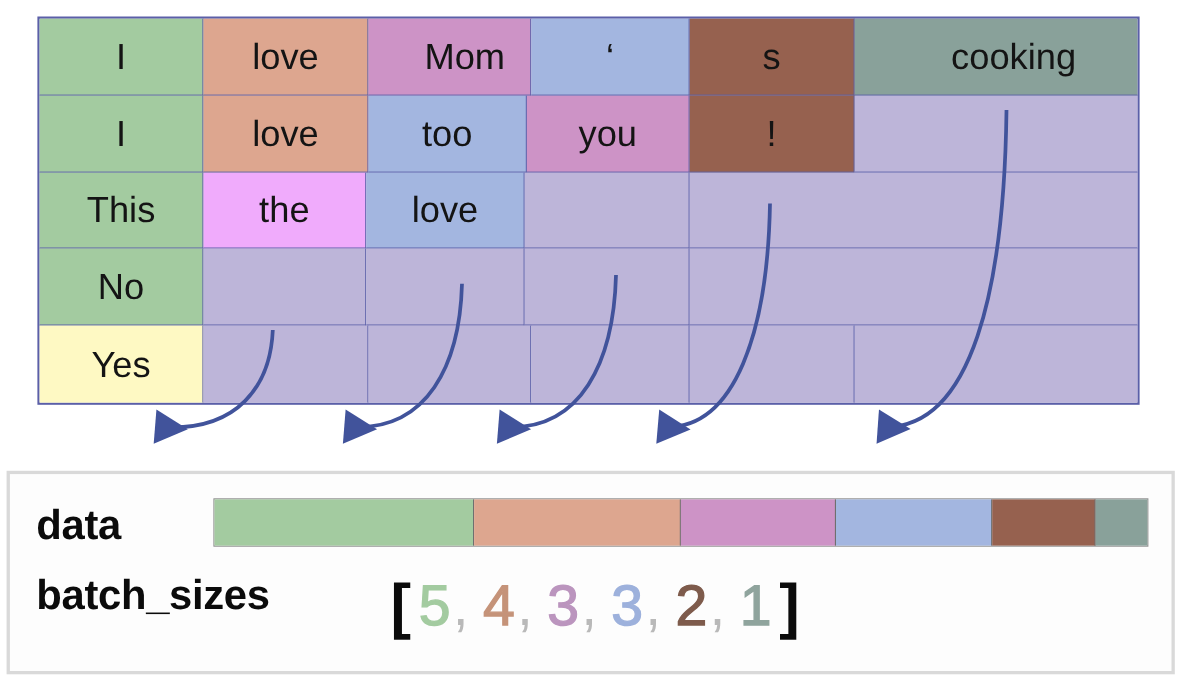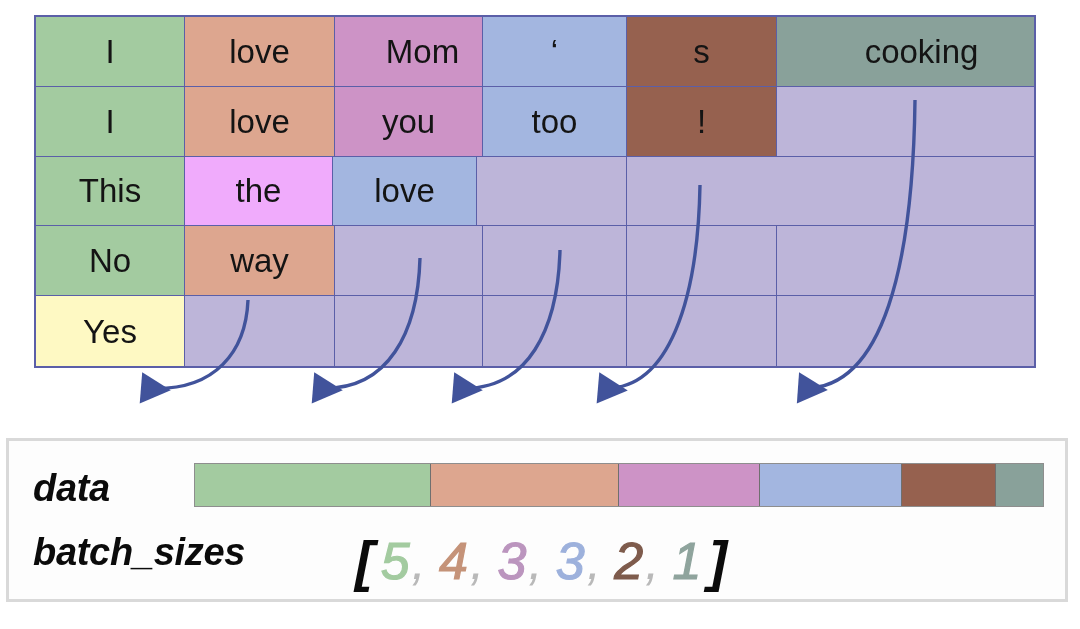--- a/index.html
+++ b/index.html
@@ -65,28 +65,27 @@
     width: 1080px;
     height: 629px;
     z-index: 3;
     pointer-events: none;
   }
 
   
   #packed-panel {
     position: absolute;
     left: 6px;
-    top: 438px;
+    top: 428px;
     width: 1062px;
-    height: 164px;
+    height: 185px;
     border: 3px solid #d9d9d9;
     box-sizing: border-box;
     background: #fdfdfd;
     z-index: 2;
-    font-style: italic;
   }
   #data-row {
     position: absolute;
     left: 0;
     top: 8px;
     width: 100%;
     height: 72px;
   }
   .panel-label {
     position: absolute;
@@ -153,35 +152,34 @@
       <div class="seq-cell c0" style="background: rgb(163, 203, 160);">I</div>
       <div class="seq-cell c1" style="background: rgb(221, 166, 143);">love</div>
       <div class="seq-cell c2" style="background: rgb(205, 147, 198); padding-left: 28px;">Mom</div>
       <div class="seq-cell c3" style="background: rgb(163, 182, 224);">‘</div>
       <div class="seq-cell c4" style="background: rgb(150, 97, 79);">s</div>
       <div class="seq-cell c5" style="background: rgb(137, 161, 154);">cooking</div>
     </div>
     <div class="seq-row">
       <div class="seq-cell c0" style="background: rgb(163, 203, 160);">I</div>
       <div class="seq-cell c1" style="background: rgb(221, 166, 143);">love</div>
+      <div class="seq-cell c3" style="background: rgb(163, 182, 224);">too</div>
       <div class="seq-cell c2" style="background: rgb(205, 147, 198);">you</div>
-      <div class="seq-cell c3" style="background: rgb(163, 182, 224);">too</div>
       <div class="seq-cell c4" style="background: rgb(150, 97, 79);">!</div>
       <div class="seq-cell c5" style="background: rgb(189, 181, 217);"></div>
     </div>
     <div class="seq-row">
       <div class="seq-cell c0" style="background: rgb(163, 203, 160); text-align: right;">This</div>
       <div class="seq-cell c2" style="background: #f0abfc;">the</div>
       <div class="seq-cell c3" style="background: rgb(163, 182, 224);">love</div>
       <div class="seq-cell c4" style="background: rgb(189, 181, 217);"></div>
       <div class="seq-cell c5" style="background: rgb(189, 181, 217);"></div>
     </div>
     <div class="seq-row">
       <div class="seq-cell c0" style="background: rgb(163, 203, 160);">No</div>
-      <div class="seq-cell c1" style="background: rgb(221, 166, 143);">way</div>
       <div class="seq-cell c2" style="background: rgb(189, 181, 217);"></div>
       <div class="seq-cell c3" style="background: rgb(189, 181, 217);"></div>
       <div class="seq-cell c4" style="background: rgb(189, 181, 217);"></div>
       <div class="seq-cell c5" style="background: rgb(189, 181, 217);"></div>
     </div>
     <div class="seq-row">
       <div class="seq-cell c0" style="background: #fef9c3;">Yes</div>
       <div class="seq-cell c1" style="background: rgb(189, 181, 217);"></div>
       <div class="seq-cell c2" style="background: rgb(189, 181, 217);"></div>
       <div class="seq-cell c3" style="background: rgb(189, 181, 217);"></div>

